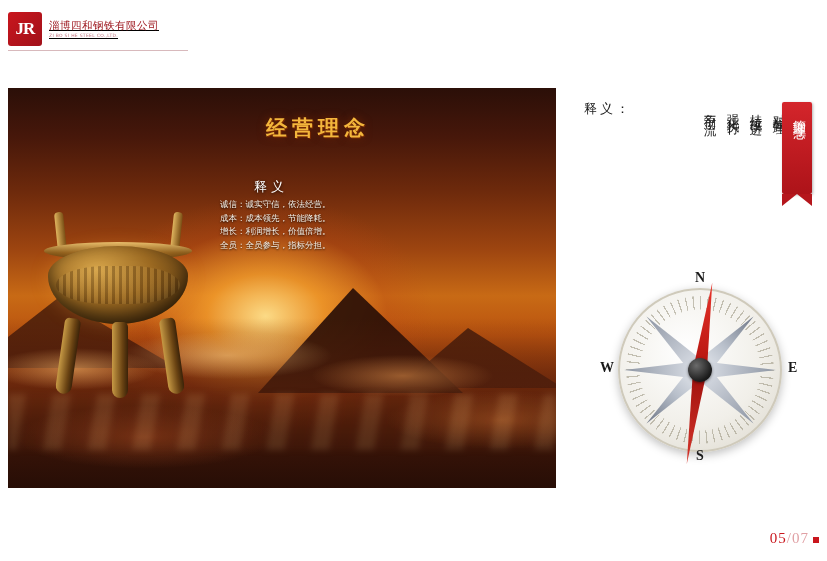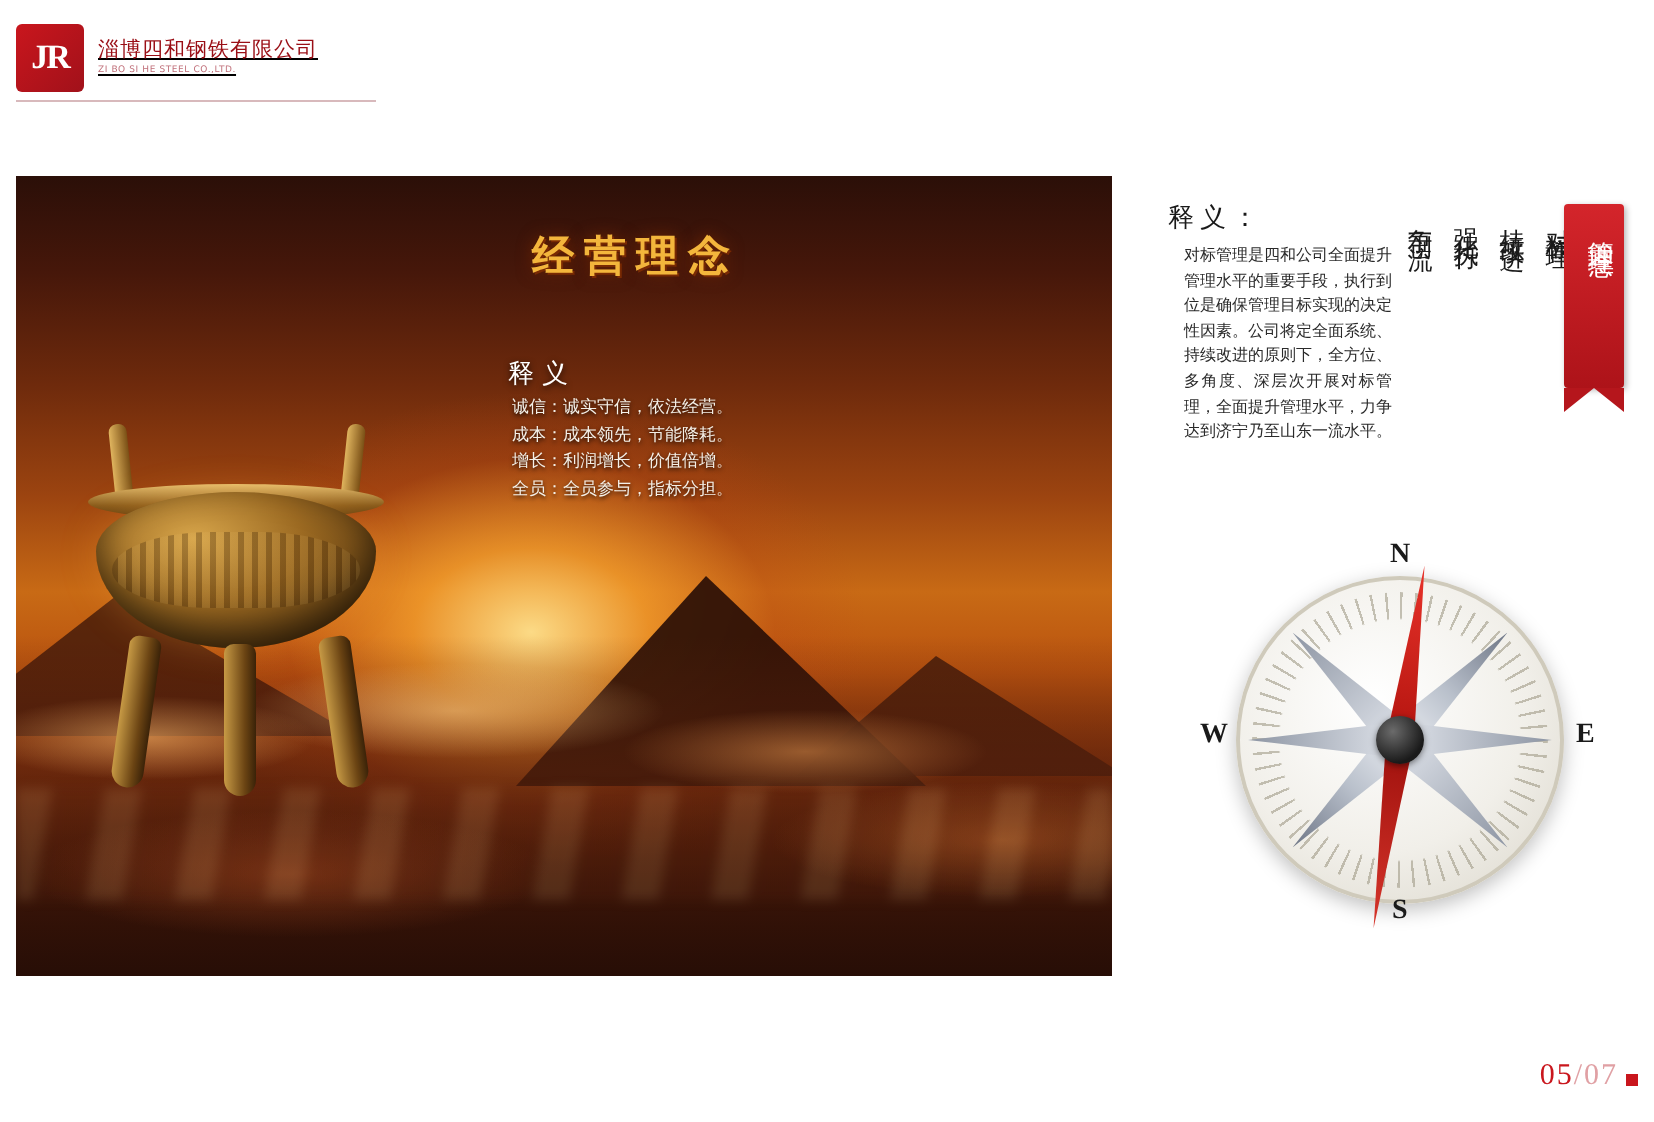--- a/index.html
+++ b/index.html
@@ -264,21 +264,20 @@
     text-shadow: 0 1px 3px rgba(0,0,0,.8);
   }
   .poster-defs {
     position: absolute;
     left: 212px; top: 110px;
     width: 155px;
     font-size: 8.5px;
     line-height: 13.6px;
     color: #f4f0e8;
     text-shadow: 0 1px 2px rgba(0,0,0,.85);
-    margin-left: 36px;
   }
   .poster-defs div { white-space: nowrap; }
 
   
   .right-col {
     position: absolute;
     left: 570px; top: 88px;
     width: 248px; height: 400px;
   }
 
@@ -486,21 +485,20 @@
     <div>诚信：诚实守信，依法经营。</div>
     <div>成本：成本领先，节能降耗。</div>
     <div>增长：利润增长，价值倍增。</div>
     <div>全员：全员参与，指标分担。</div>
   </div>
 </div>
 
 <div class="right-col">
 
   <div class="shiyi-label">释义：</div>
-  <div class="shiyi-body">对标管理是四和公司全面提升管理水平的重要手段，执行到位是确保管理目标实现的决定性因素。公司将定全面系统、持续改进的原则下，全方位、多角度、深层次开展对标管理，全面提升管理水平，力争达到济宁乃至山东一流水平。</div>
 
   <div class="vert-block">
     <div class="vert-line">对标管理</div>
     <div class="vert-line">持续改进</div>
     <div class="vert-line">强化执行</div>
     <div class="vert-line">争创一流</div>
   </div>
 
   <div class="red-banner">
     <div class="red-banner-text">管理理念</div>

